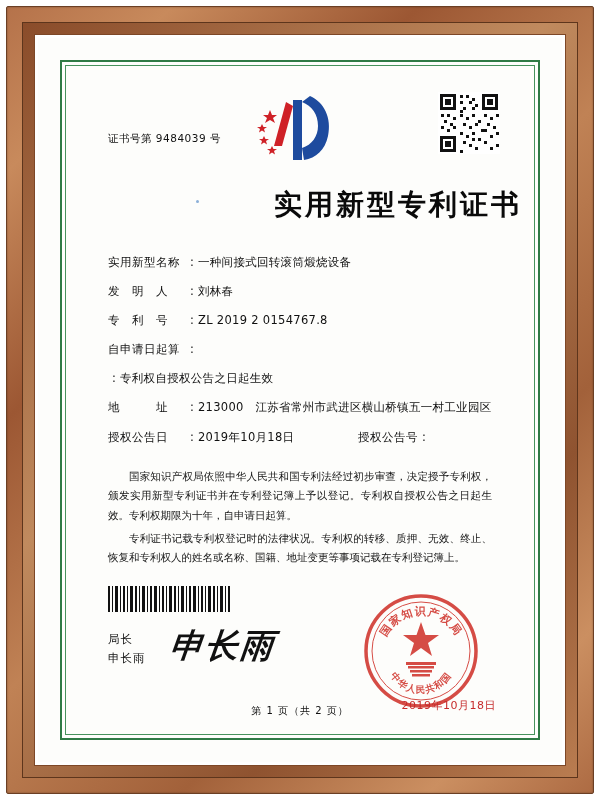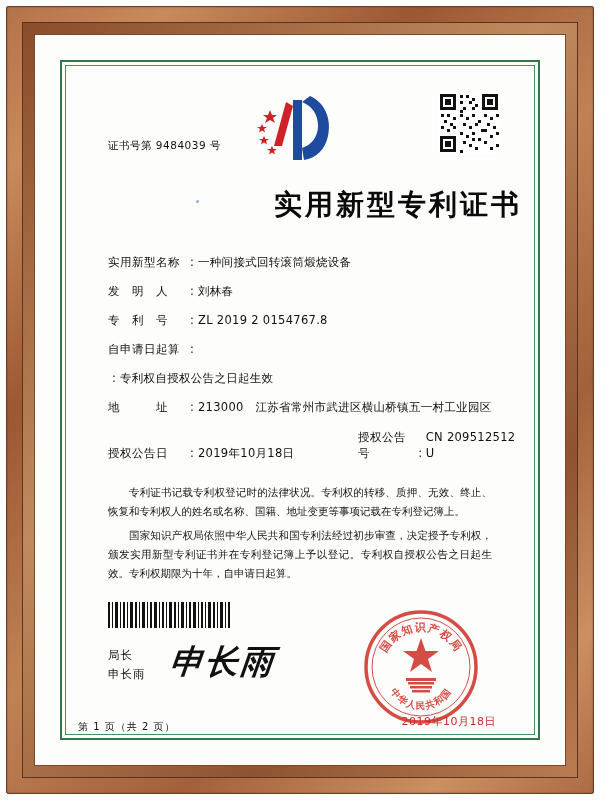--- a/index.html
+++ b/index.html
@@ -100,21 +100,21 @@
   }
 
   
   .header-row {
     position: relative;
     height: 86px;
   }
   .cert-no {
     position: absolute;
     left: 30px;
-    top: 57px;
+    top: 50px;
     font-family: "DejaVu Sans", sans-serif;
     font-size: 10.5px;
     color: #111;
     letter-spacing: 0.5px;
   }
   .logo {
     position: absolute;
     left: 50%;
     transform: translateX(-50%);
     top: 6px;
@@ -235,21 +235,21 @@
     position: absolute;
     right: 26px;
     top: 112px;
     font-size: 11px;
     color: #c62b2b;
     letter-spacing: 0.5px;
   }
 
   
   .page-no {
-    text-align: left;
+    text-align: center;
     font-size: 10px;
     color: #111;
     margin-top: 6px;
     letter-spacing: 1px;
   }
 
   .tiny-dot {
     position: absolute;
     width: 3px; height: 3px;
     background: #5b8fc9;
@@ -396,27 +396,26 @@
         <span class="field-colon">:</span>
         <span class="field-value">213000　江苏省常州市武进区横山桥镇五一村工业园区</span>
       </div>
 
       <div class="field-row dual">
         <span class="field-label">授权公告日</span>
         <span class="field-colon">:</span>
         <span class="field-value">2019年10月18日</span>
         <span class="sub-label">授权公告号</span>
         <span class="sub-colon">:</span>
-        <span class="sub-value">CN 209512512 U</span>
       </div>
     </div>
 
     <div class="paragraphs">
+      <p>国家知识产权局依照中华人民共和国专利法经过初步审查，决定授予专利权，颁发实用新型专利证书并在专利登记簿上予以登记。专利权自授权公告之日起生效。专利权期限为十年，自申请日起算。</p>
       <p>专利证书记载专利权登记时的法律状况。专利权的转移、质押、无效、终止、恢复和专利权人的姓名或名称、国籍、地址变更等事项记载在专利登记簿上。</p>
-      <p>国家知识产权局依照中华人民共和国专利法经过初步审查，决定授予专利权，颁发实用新型专利证书并在专利登记簿上予以登记。专利权自授权公告之日起生效。专利权期限为十年，自申请日起算。</p>
     </div>
 
     <div class="sig-area">
 
       <div class="barcode">
         <svg viewBox="0 0 122 26" width="122" height="26">
           <rect width="122" height="26" fill="#fdfdfb"></rect>
           <g fill="#111">
             <rect x="0" y="0" width="2" height="26"></rect>
               <rect x="4" y="0" width="1" height="26"></rect>

